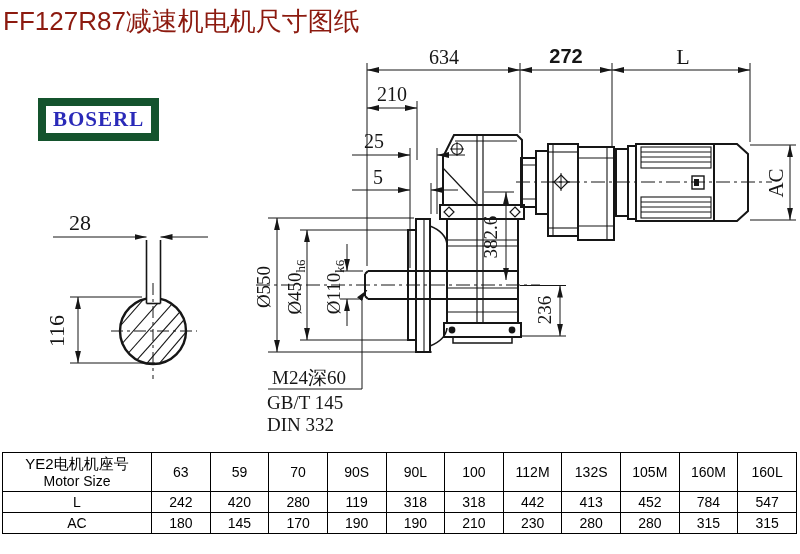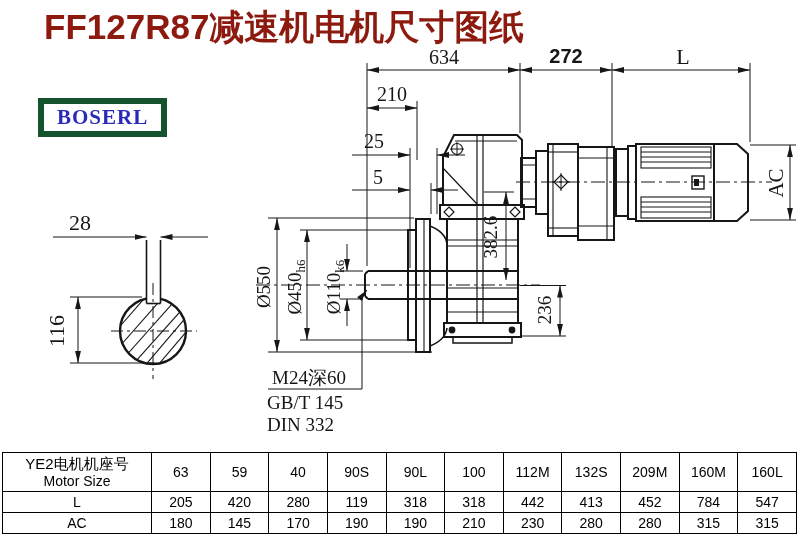--- a/index.html
+++ b/index.html
@@ -1,22 +1,22 @@
 <!DOCTYPE html>
 <html><head>
 <meta charset="utf-8">
 <style>
   html,body{margin:0;padding:0;background:#fff;}
   body{width:800px;height:554px;position:relative;overflow:hidden;
        font-family:"Liberation Sans",sans-serif;}
   #stage{position:absolute;left:0;top:0;width:800px;height:554px;}
-  .title{position:absolute;left:3px;top:4px;font-size:35px;font-weight:bold;
-         color:#8c1a0f;letter-spacing:0px;white-space:nowrap;margin-left:41px;}
-  .logo{position:absolute;left:38px;top:98px;border:6px solid #14532d;background:#fff;
-        padding:1px 13px;}
+  .title{position:absolute;left:3px;top:4px;font-size:26px;font-weight:normal;
+         color:#8c1a0f;letter-spacing:0px;white-space:nowrap;}
+  .logo{position:absolute;left:38px;top:98px;border:8px solid #14532d;background:#fff;
+        padding:1px 7px;}
   .logo span{font-family:"Liberation Serif",serif;font-weight:bold;font-size:21px;
         color:#2a2ab8;letter-spacing:1px;}
   svg{position:absolute;left:0;top:0;}
   svg text{font-family:"Liberation Serif",serif;fill:#161616;}
   .dimtxt{font-size:20px;}
   .dimtxt-b{font-family:"Liberation Sans",sans-serif;font-weight:bold;font-size:20px;}
   .rot{font-size:19px;}
   .sub{font-size:13px;}
   table.dim{position:absolute;left:2px;top:452px;width:795px;border-collapse:collapse;
         table-layout:fixed;background:#fff;padding-left:20px;}
@@ -223,33 +223,33 @@
 
 <table class="dim">
   <tbody>
         <tr>
           <td class="hdr">
             <div class="cnh">YE2电机机座号</div>
             <div class="mono">Motor Size</div>
           </td>
           <td class="val hdr">63</td>
           <td class="val hdr">59</td>
-          <td class="val hdr">40</td>
+          <td class="val hdr">70</td>
           <td class="val hdr">90S</td>
           <td class="val hdr">90L</td>
           <td class="val hdr">100</td>
           <td class="val hdr">112M</td>
           <td class="val hdr">132S</td>
-          <td class="val hdr">209M</td>
+          <td class="val hdr">105M</td>
           <td class="val hdr">160M</td>
           <td class="val hdr">160L</td>
         </tr>
         <tr>
           <td class="val">L</td>
-          <td class="val">205</td>
+          <td class="val">242</td>
           <td class="val">420</td>
           <td class="val">280</td>
           <td class="val">119</td>
           <td class="val">318</td>
           <td class="val">318</td>
           <td class="val">442</td>
           <td class="val">413</td>
           <td class="val">452</td>
           <td class="val">784</td>
           <td class="val">547</td>

